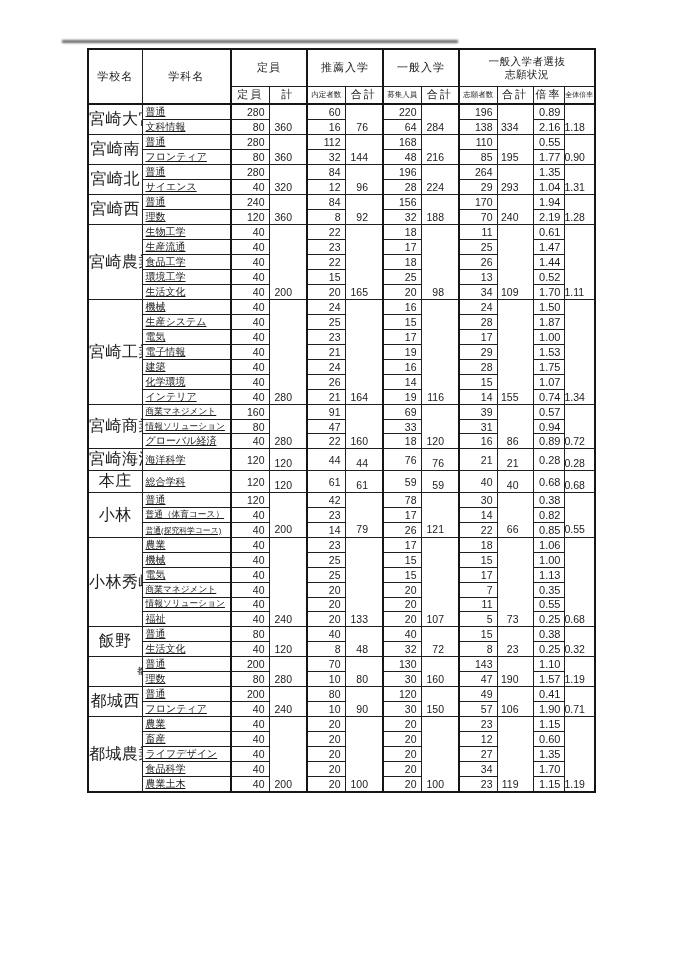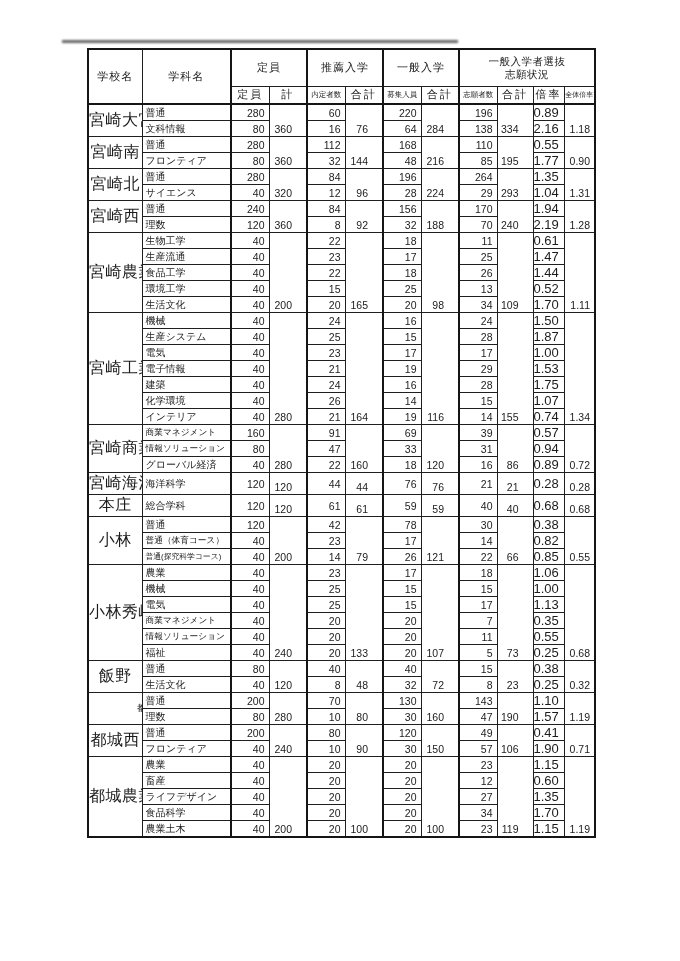--- a/index.html
+++ b/index.html
@@ -16,28 +16,28 @@
   .h-group2{font-size:10.5px;line-height:13px;letter-spacing:0.5px;margin-top:20px;}
   .h-sub-lg{font-size:11px;letter-spacing:2px;}
   .h-sub-sm{font-size:7.5px;letter-spacing:0;}
   .h-sub-xs{font-size:7px;letter-spacing:0;}
   tr.hr1{height:37px;} tr.hr2{height:18px;} tbody tr{height:14.73px;}
   .tR{border-right-width:2px !important;border-right-color:#151515 !important;}
   .hB{border-bottom-width:2px !important;border-bottom-color:#151515 !important;}
   .gt{border-top-width:1.8px !important;border-top-color:#151515 !important;}
   td.school{text-align:center;vertical-align:middle;font-size:16px;letter-spacing:0.5px;}
   td.school.sm{font-size:9px;letter-spacing:0;padding-left:48px;}
-  td.dept{text-align:left;padding-left:3px;font-size:10px;}
+  td.dept{text-align:left;padding-left:3px;font-size:10px;text-decoration:underline;}
   td.dept.sm{font-size:8.7px;}
   td.dept.xs{font-size:7.8px;}
   td.num{text-align:right;padding-right:4px;font-size:10.5px;vertical-align:middle;}
   td.tot{text-align:right;padding-right:14px;font-size:10.5px;vertical-align:bottom;
          line-height:14.5px;}
-  td.ratio{padding-right:3px;font-size:13px;vertical-align:middle;margin-top:28px;}
-  td.oratio{text-align:right;padding-right:4px;font-size:10.5px;vertical-align:bottom;
+  td.ratio{text-align:right;padding-right:3px;font-size:11px;vertical-align:middle;margin-top:28px;}
+  td.oratio{padding-right:4px;font-size:10.5px;vertical-align:bottom;
          line-height:14.5px;}
 </style>
 </head>
 <body>
 
 <div class="sheet">
   <div class="scan-artifact"></div>
 
   <table class="adm">
     <colgroup>

